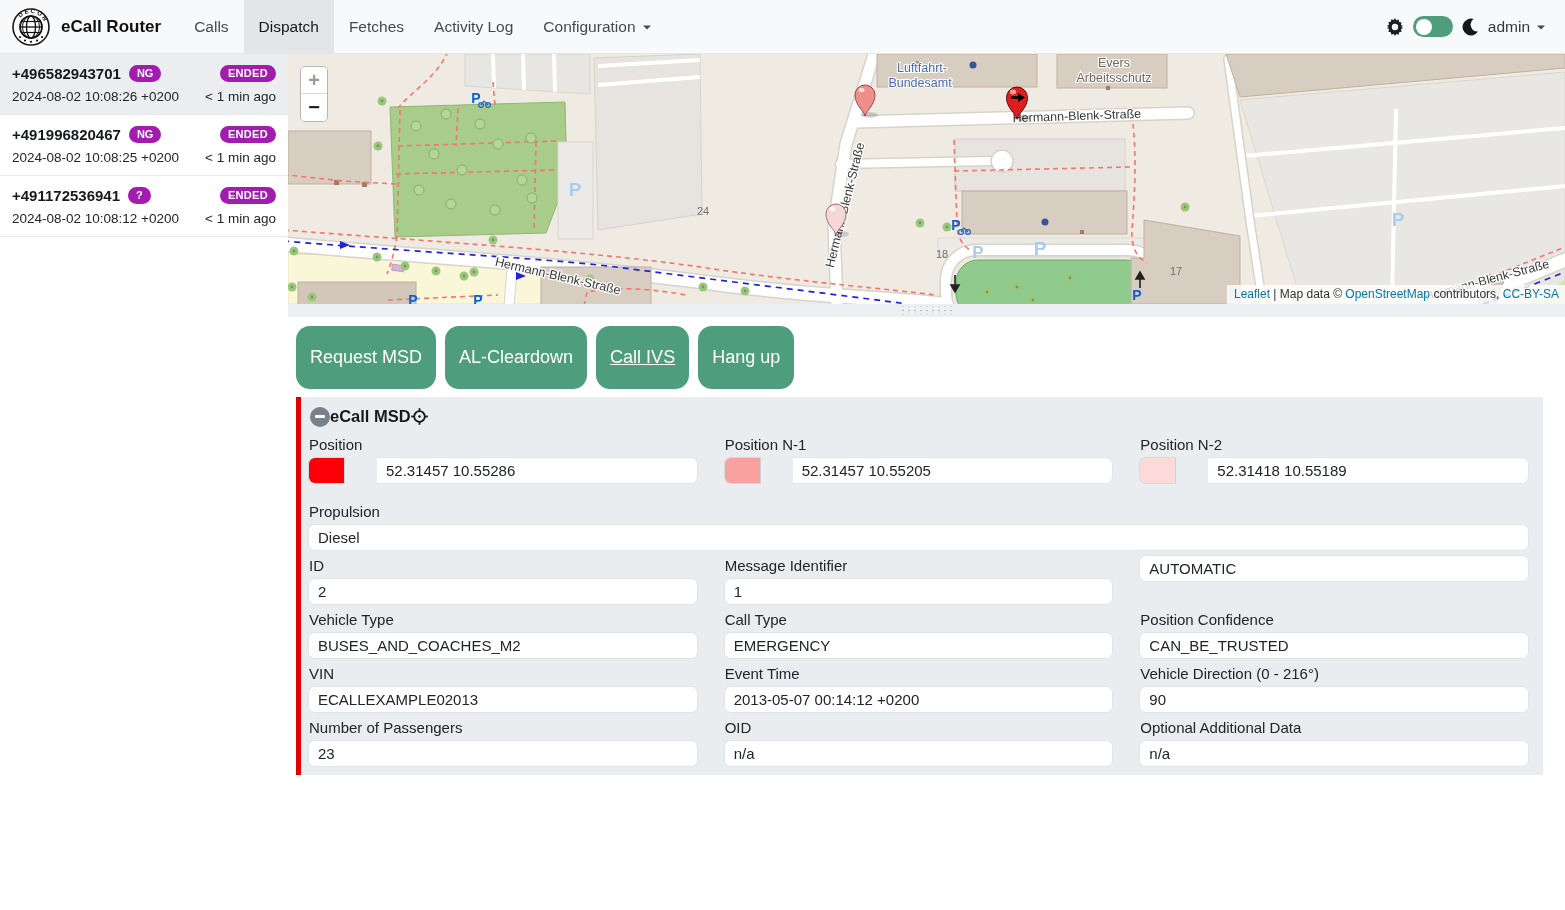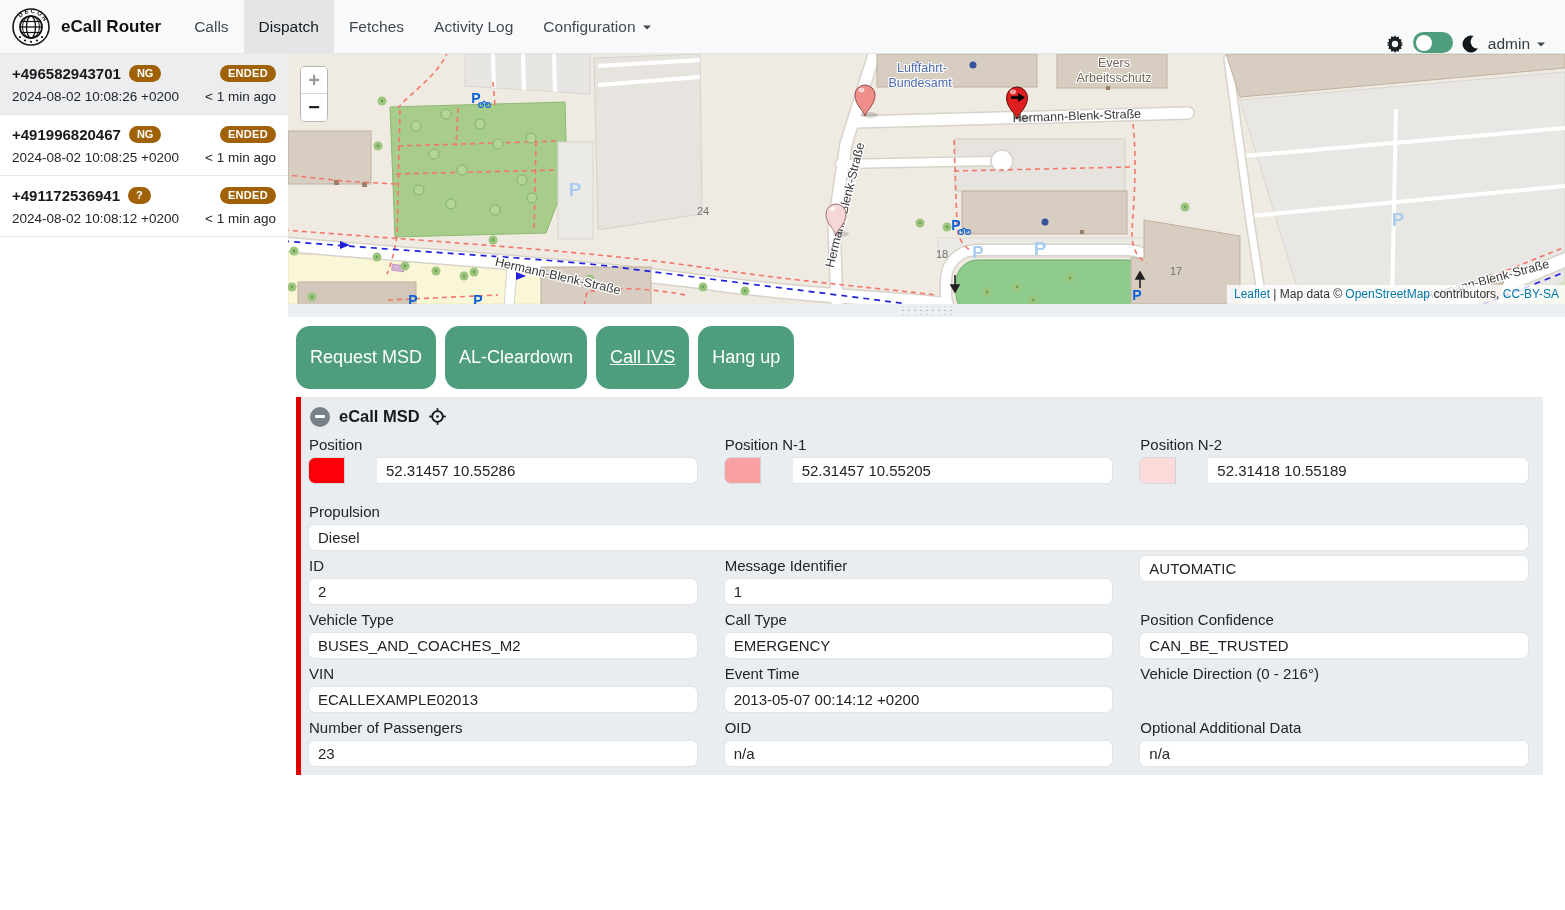--- a/index.html
+++ b/index.html
@@ -14,37 +14,37 @@
   .navbar { height:54px; background:#f8f9fa; border-bottom:1px solid #e4e7e9;
             display:flex; align-items:stretch; }
   .brand { display:flex; align-items:center; gap:11px; padding:0 18px 0 12px; }
   .brand-title { font-weight:bold; font-size:17px; color:#111; white-space:nowrap; }
   .nav { display:flex; align-items:stretch; }
   .nav-item { display:flex; align-items:center; padding:0 15px; font-size:15.5px;
               color:#45494d; cursor:pointer; white-space:nowrap; }
   .nav-item.active { background:#e4e5e7; color:#15181a; }
   .caret { display:inline-block; margin-left:7px; width:0; height:0;
            border:4.5px solid transparent; border-top-color:#45494d; transform:translateY(2.5px); }
-  .nav-right { margin-left:auto; display:flex; align-items:flex-end; gap:9px; padding-right:20px; }
+  .nav-right { margin-left:auto; display:flex; align-items:center; gap:9px; padding-right:20px; }
   .toggle { width:40px; height:21px; border-radius:11px; position:relative; cursor:pointer; }
   .toggle .knob { position:absolute; left:3px; top:2.5px; width:16px; height:16px;
                   border-radius:50%; background:#fff; }
   .user { font-size:15.5px; color:#35393d; display:flex; align-items:center; cursor:pointer; }
 
   
   .layout { display:flex; height:856px; }
   .sidebar { width:288px; background:#fff; flex:none; }
   .main { width:1277px; flex:none; display:flex; flex-direction:column; }
 
   
   .call-item { padding:11px 12px 10px 12px; border-bottom:1px solid #e7eaec; cursor:pointer; }
   .call-item.selected { background:#ecedef; }
   .call-row { display:flex; align-items:center; }
   .phone { font-weight:bold; font-size:15px; color:#17191b; }
-  .pill { background:#a16207; color:#fff; font-size:11px; font-weight:bold;
+  .pill { background:#a21caf; color:#fff; font-size:11px; font-weight:bold;
           padding:3px 8px; border-radius:10px; margin-left:8px; line-height:1; }
   .pill.status { margin-left:auto; letter-spacing:.3px; }
   .call-sub { display:flex; justify-content:space-between; font-size:13.5px;
               color:#212529; margin-top:7px; }
 
   
   .map { position:relative; width:1277px; height:250px; overflow:hidden;
          background:#f0ebe2; cursor:grab; }
   .map svg { display:block; }
   .zoomctl { position:absolute; left:12px; top:12px; width:28px; background:#fff;
@@ -64,21 +64,21 @@
              background-size:6px 4.5px; background-position:center; }
 
   
   .actions { display:flex; gap:9px; margin:9px 0 0 8px; }
   .btn { border:none; color:#fff; font-size:18px; font-family:inherit;
          padding:20px 14px; border-radius:14px; cursor:pointer; line-height:1.25; }
 
   
   .msd-panel { margin:8px 22px 0 8px; background:#e9edf0; border-left:5px solid #e00000;
                padding:7px 14px 4px 7px; }
-  .msd-header { display:flex; align-items:center; gap:9px; margin:3px 0 7px 2px; }
+  .msd-header { display:flex; align-items:center; margin:3px 0 7px 2px; }
   .collapse-btn { width:20px; height:20px; border-radius:50%; background:#78808a;
                   display:flex; align-items:center; justify-content:center; cursor:pointer; flex:none; }
   .collapse-btn .minus { width:10px; height:2.6px; background:#fff; border-radius:1px; }
   .msd-title { font-weight:bold; font-size:16.5px; color:#17191b; }
   .grid { display:grid; grid-template-columns:1fr 1fr 1fr; column-gap:26px; }
   .field { margin-bottom:4px; }
   .field.span3 { grid-column:1 / -1; }
   .field.mt { margin-top:13px; }
   .flabel { font-size:15px; color:#212529; margin:2px 0 4px 1px; }
   .tinput { width:100%; height:27px; background:#fff; border:1px solid #e0e4e8;
@@ -514,20 +514,21 @@
         <div class="field">
           <div class="flabel">VIN</div>
           <input class="tinput" value="ECALLEXAMPLE02013" style="">
         </div>
         <div class="field">
           <div class="flabel">Event Time</div>
           <input class="tinput" value="2013-05-07 00:14:12 +0200" style="">
         </div>
         <div class="field">
           <div class="flabel">Vehicle Direction (0 - 216°)</div>
+          <input class="tinput" value="90" style="">
         </div>
 
         <div class="field">
           <div class="flabel">Number of Passengers</div>
           <input class="tinput" value="23" style="">
         </div>
         <div class="field">
           <div class="flabel">OID</div>
           <input class="tinput" value="n/a" style="">
         </div>

